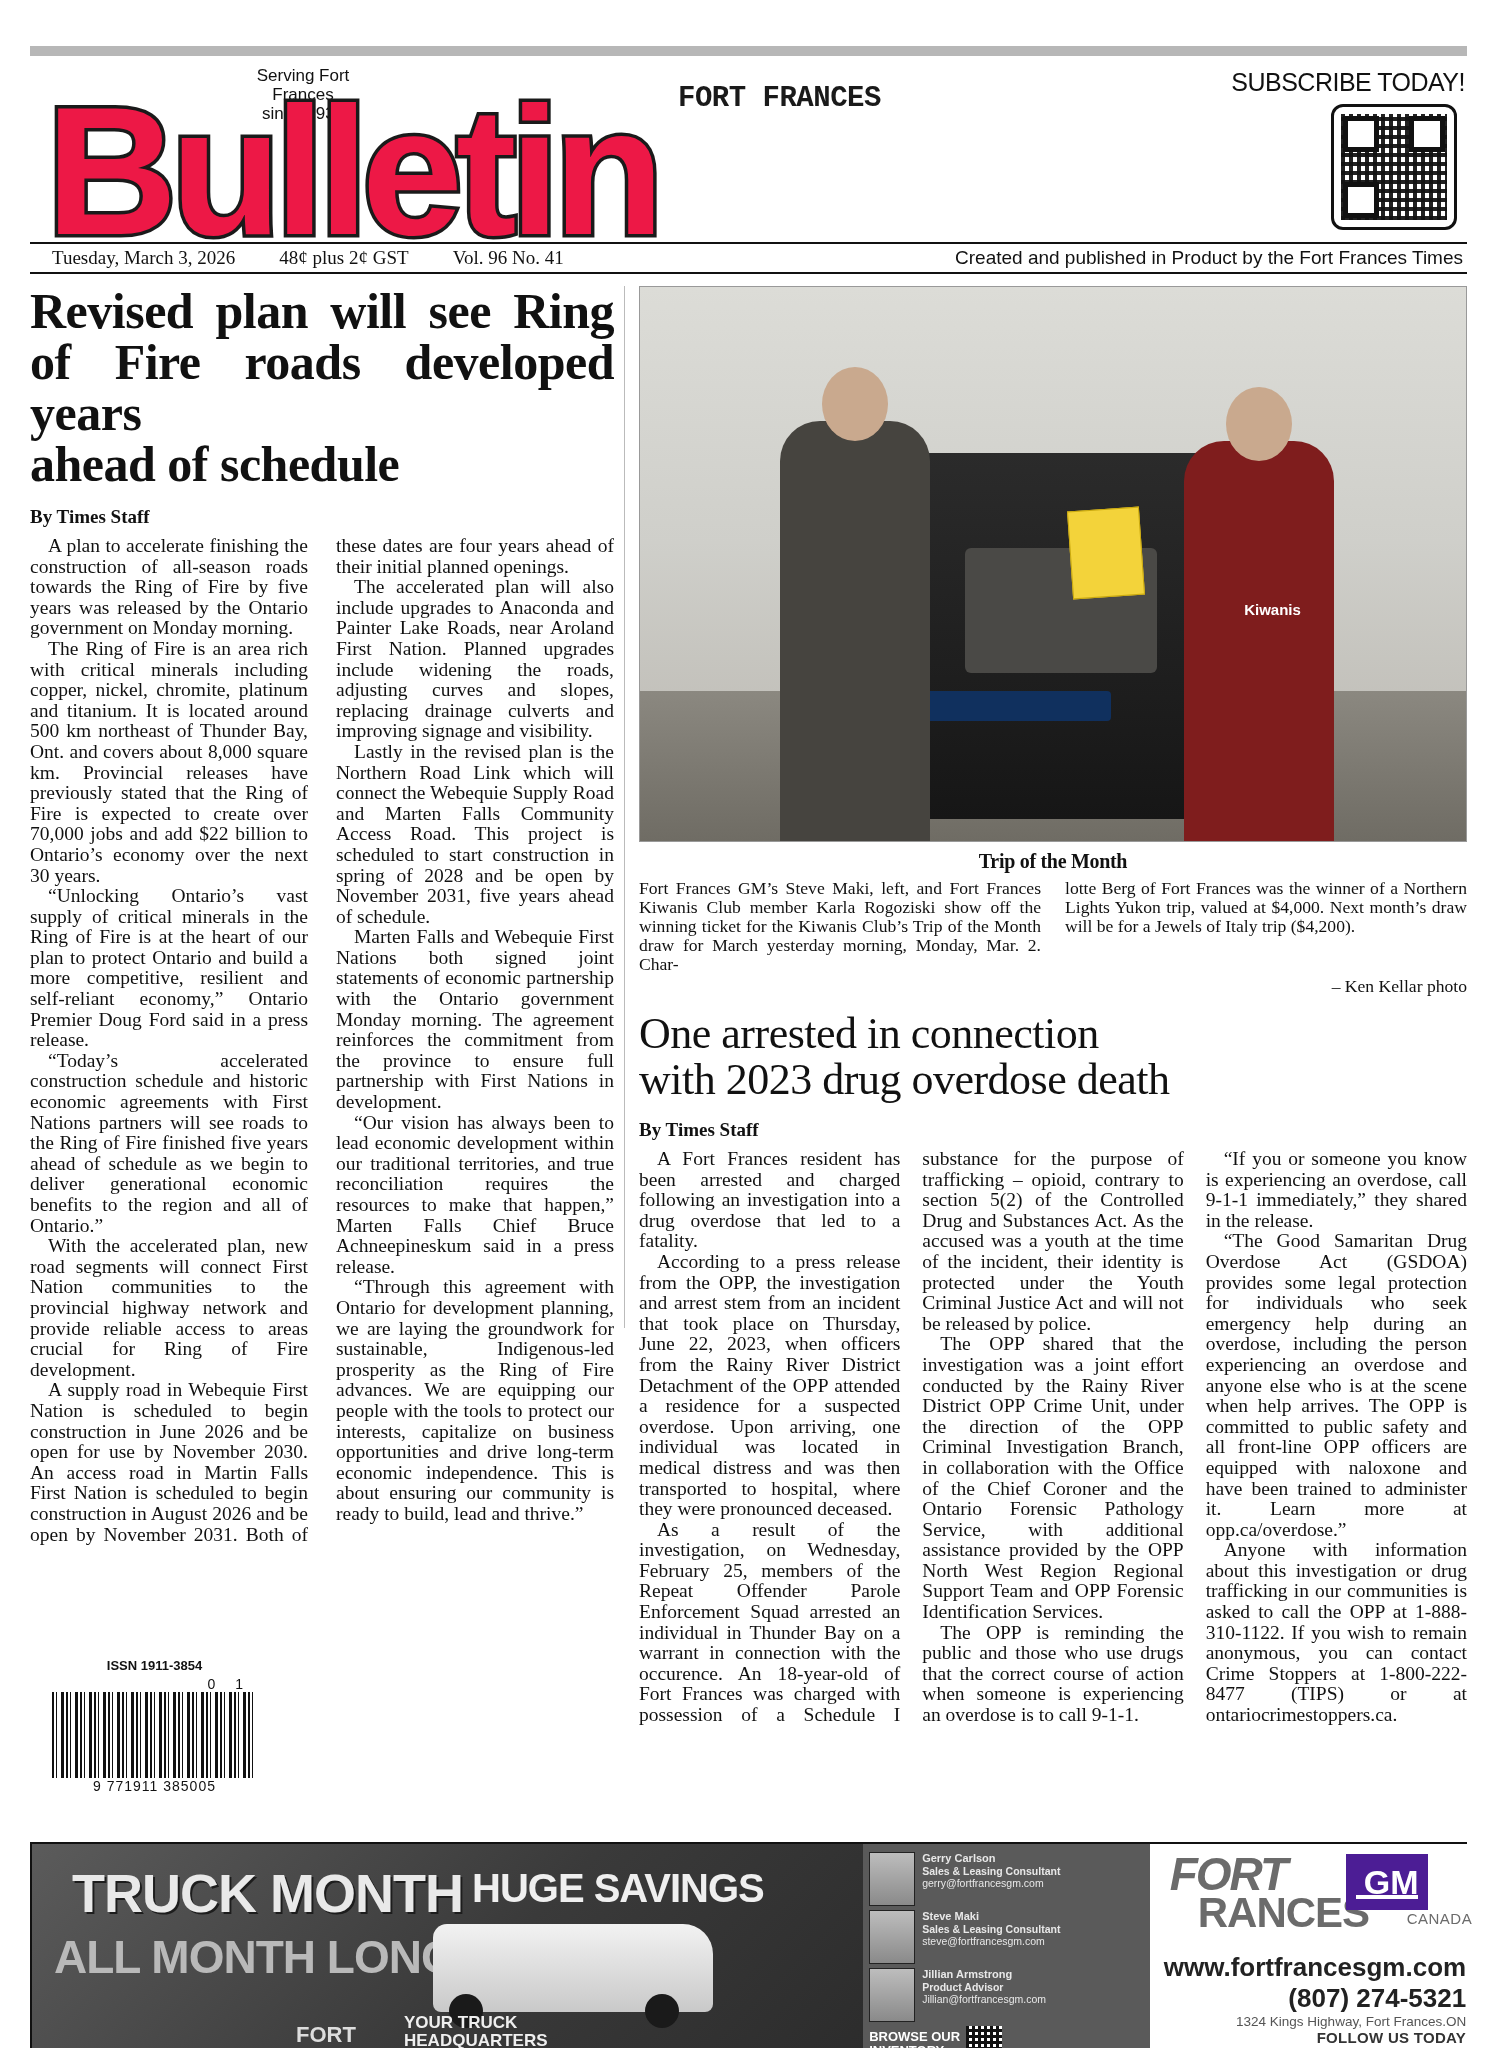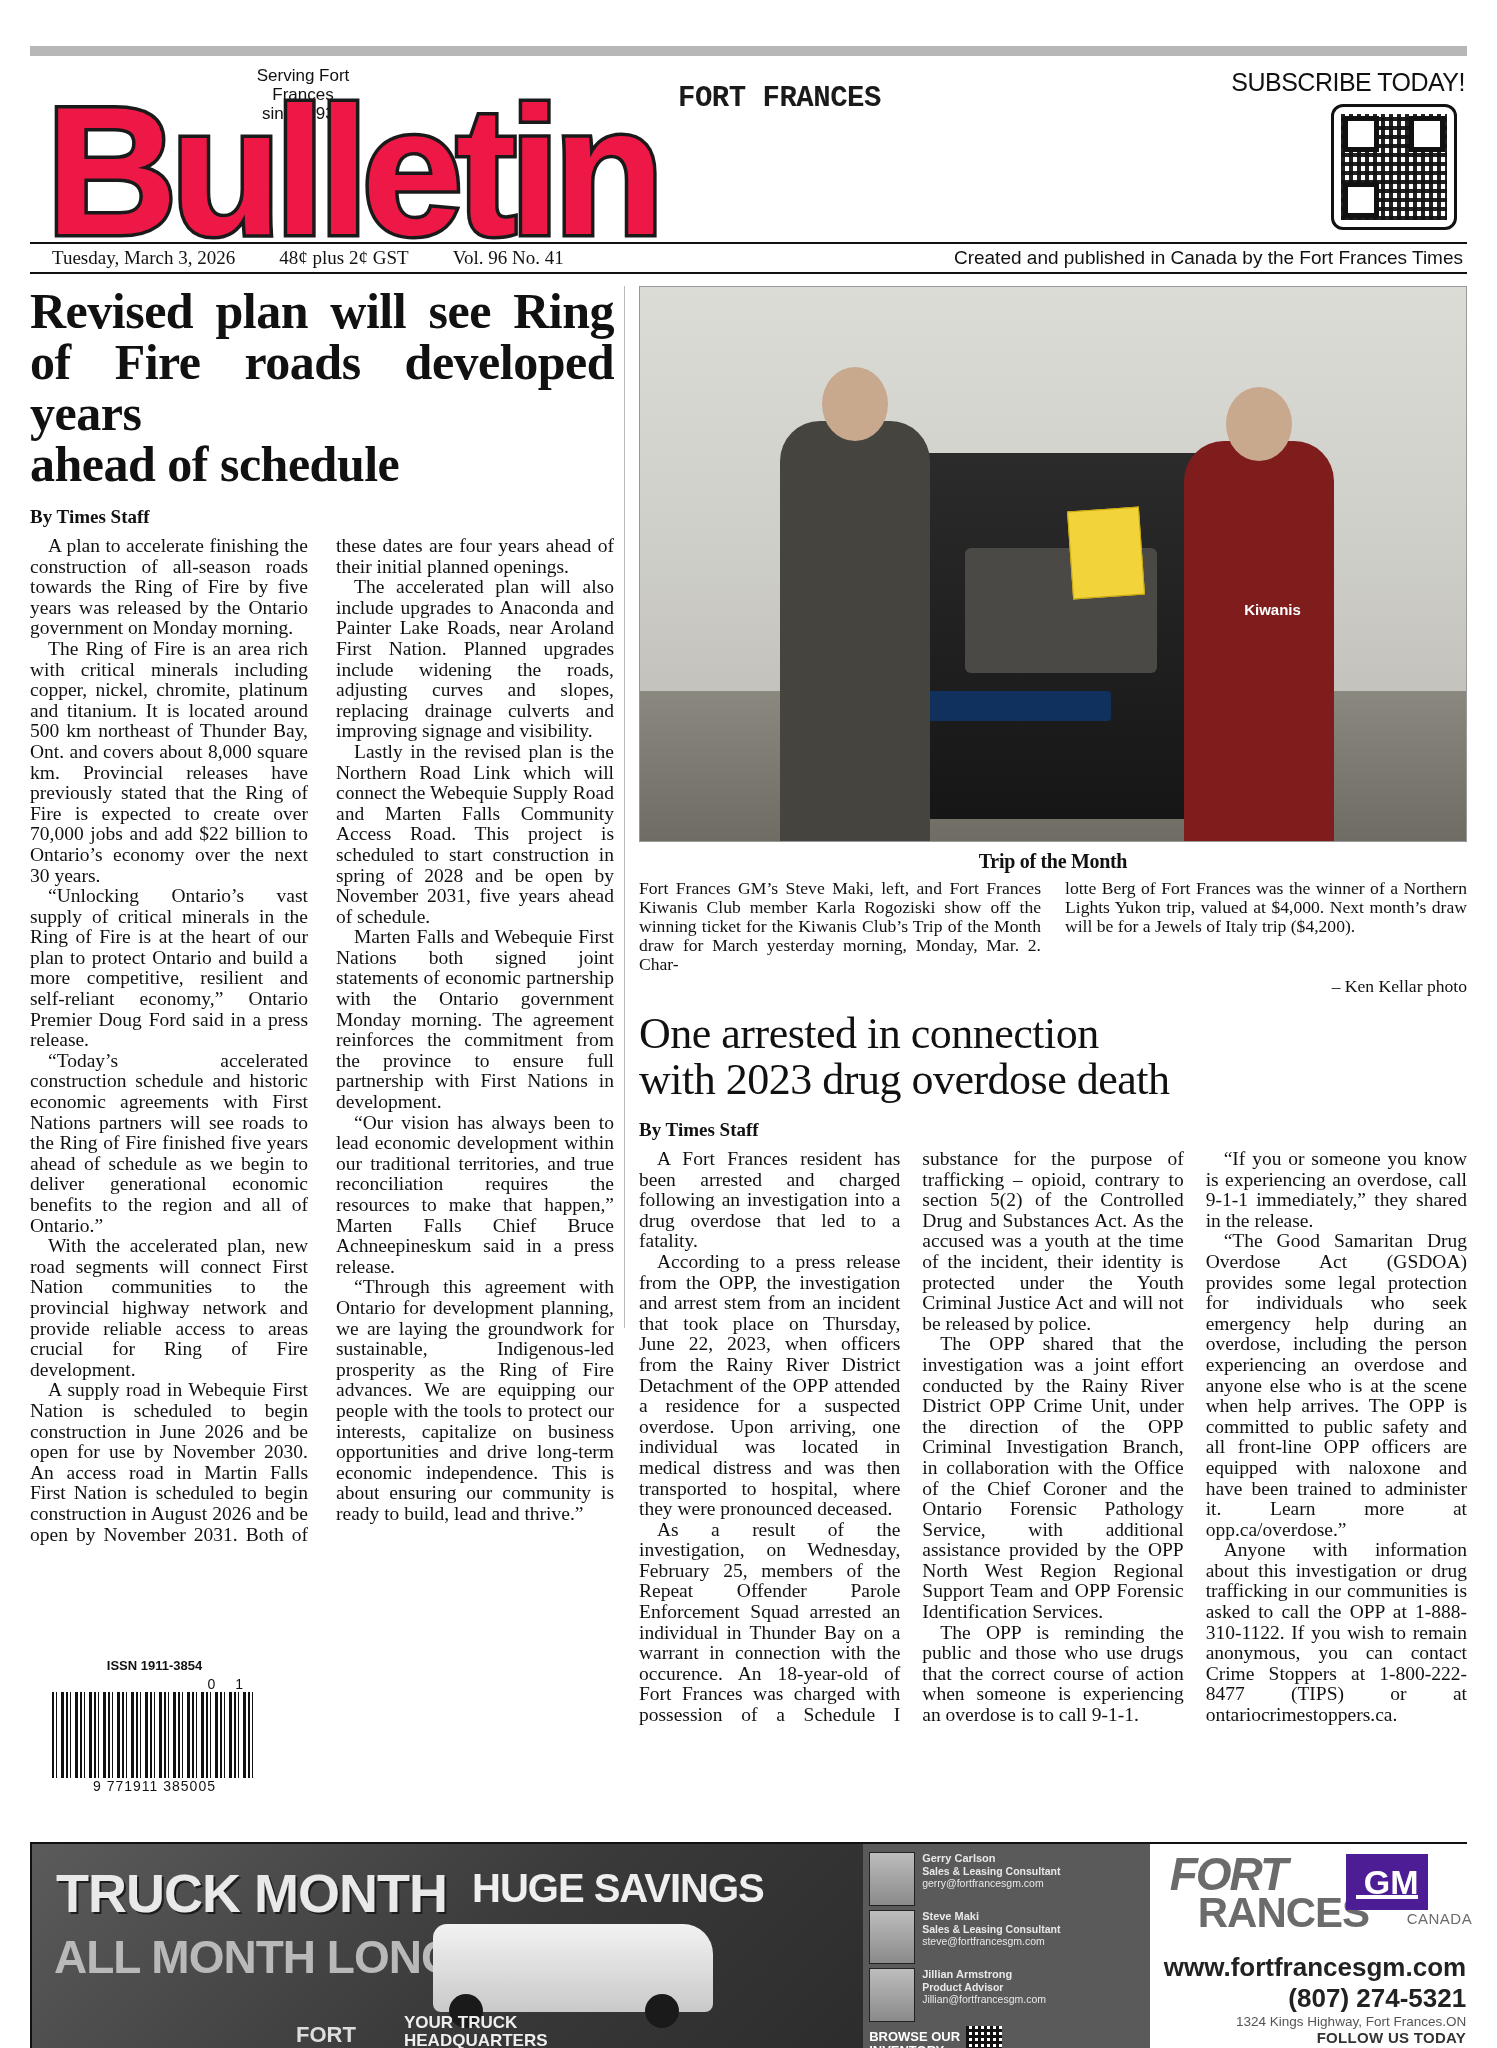--- a/index.html
+++ b/index.html
@@ -62,21 +62,21 @@
   .ph-person.l{left:17%;height:420px;background:#46443f;}
   .ph-person.r{right:16%;height:400px;background:#7f1d1d;}
   .ph-head{position:absolute;top:-54px;left:50%;transform:translateX(-50%);width:66px;height:74px;background:#c9a98e;border-radius:50%;}
   .ph-env{position:absolute;left:52%;top:40%;width:70px;height:86px;background:#f3d33a;transform:rotate(-4deg);border:1px solid #caa90e;}
   .ph-plate{position:absolute;left:34%;width:190px;height:30px;bottom:120px;background:#10305e;border-radius:4px;}
   .ph-logo{position:absolute;right:22%;top:40%;color:#fff;font-family:"Liberation Sans",sans-serif;font-size:15px;font-weight:bold;}
 
   
   .ad{position:absolute;left:30px;right:30px;bottom:34px;height:218px;border:2px solid #111;display:flex;background:#4e4e4e;box-sizing:border-box;}
   .ad-truck{flex:0 0 58%;position:relative;background:linear-gradient(135deg,#5b5b5b 0%,#3a3a3a 55%,#2c2c2c 100%);overflow:hidden;}
-  .ad-truck .t1{position:absolute;left:24px;top:18px;font-family:"Liberation Sans",sans-serif;font-weight:bold;font-size:54px;color:#e9e9e9;letter-spacing:-1px;
+  .ad-truck .t1{position:absolute;left:40px;top:18px;font-family:"Liberation Sans",sans-serif;font-weight:bold;font-size:54px;color:#e9e9e9;letter-spacing:-1px;
      text-shadow:2px 2px 0 #1d1d1d;text-align:center;}
   .ad-truck .t2{position:absolute;left:22px;top:86px;font-family:"Liberation Sans",sans-serif;font-weight:bold;font-size:46px;color:#b9b9b9;letter-spacing:-1px;}
   .ad-truck .t3{position:absolute;left:440px;top:22px;font-family:"Liberation Sans",sans-serif;font-weight:bold;font-size:40px;color:#efefef;letter-spacing:-1px;}
   .ad-truck .veh{position:absolute;right:150px;bottom:46px;width:280px;height:88px;background:linear-gradient(180deg,#f2f2f2,#c9c9c9);border-radius:14px 30px 8px 8px;}
   .ad-truck .veh:after{content:"";position:absolute;left:16px;bottom:-16px;width:34px;height:34px;border-radius:50%;background:#1a1a1a;box-shadow:196px 0 0 #1a1a1a;}
   .ad-truck .ftlogo{position:absolute;left:264px;bottom:10px;font-family:"Liberation Sans",sans-serif;font-weight:bold;font-size:22px;color:#ddd;}
   .ad-truck .hq{position:absolute;left:372px;bottom:8px;font-family:"Liberation Sans",sans-serif;font-weight:bold;font-size:17px;color:#efefef;line-height:18px;}
 
   .ad-staff{flex:0 0 20%;background:#5a5a5a;position:relative;padding:8px 6px;box-sizing:border-box;color:#e8e8e8;
             font-family:"Liberation Sans",sans-serif;}
@@ -136,21 +136,21 @@
       <div class="fm bl"></div>
     </div>
   </div>
 
   <div class="dateline">
     <div class="dl-left">
       <span>Tuesday, March 3, 2026</span>
       <span>48¢ plus 2¢ GST</span>
       <span>Vol. 96 No. 41</span>
     </div>
-    <div class="dl-right">Created and published in Canada by the Fort Frances Times</div>
+    <div class="dl-right">Created and published in Product by the Fort Frances Times</div>
   </div>
 
   <div class="content">
 
     <div class="left-block">
       <h1 class="hl-main">
         <span>Revised plan will see</span>
         <span>Ring of Fire roads</span>
         <span>developed years</span>
         <span class="lastline">ahead of schedule</span>

